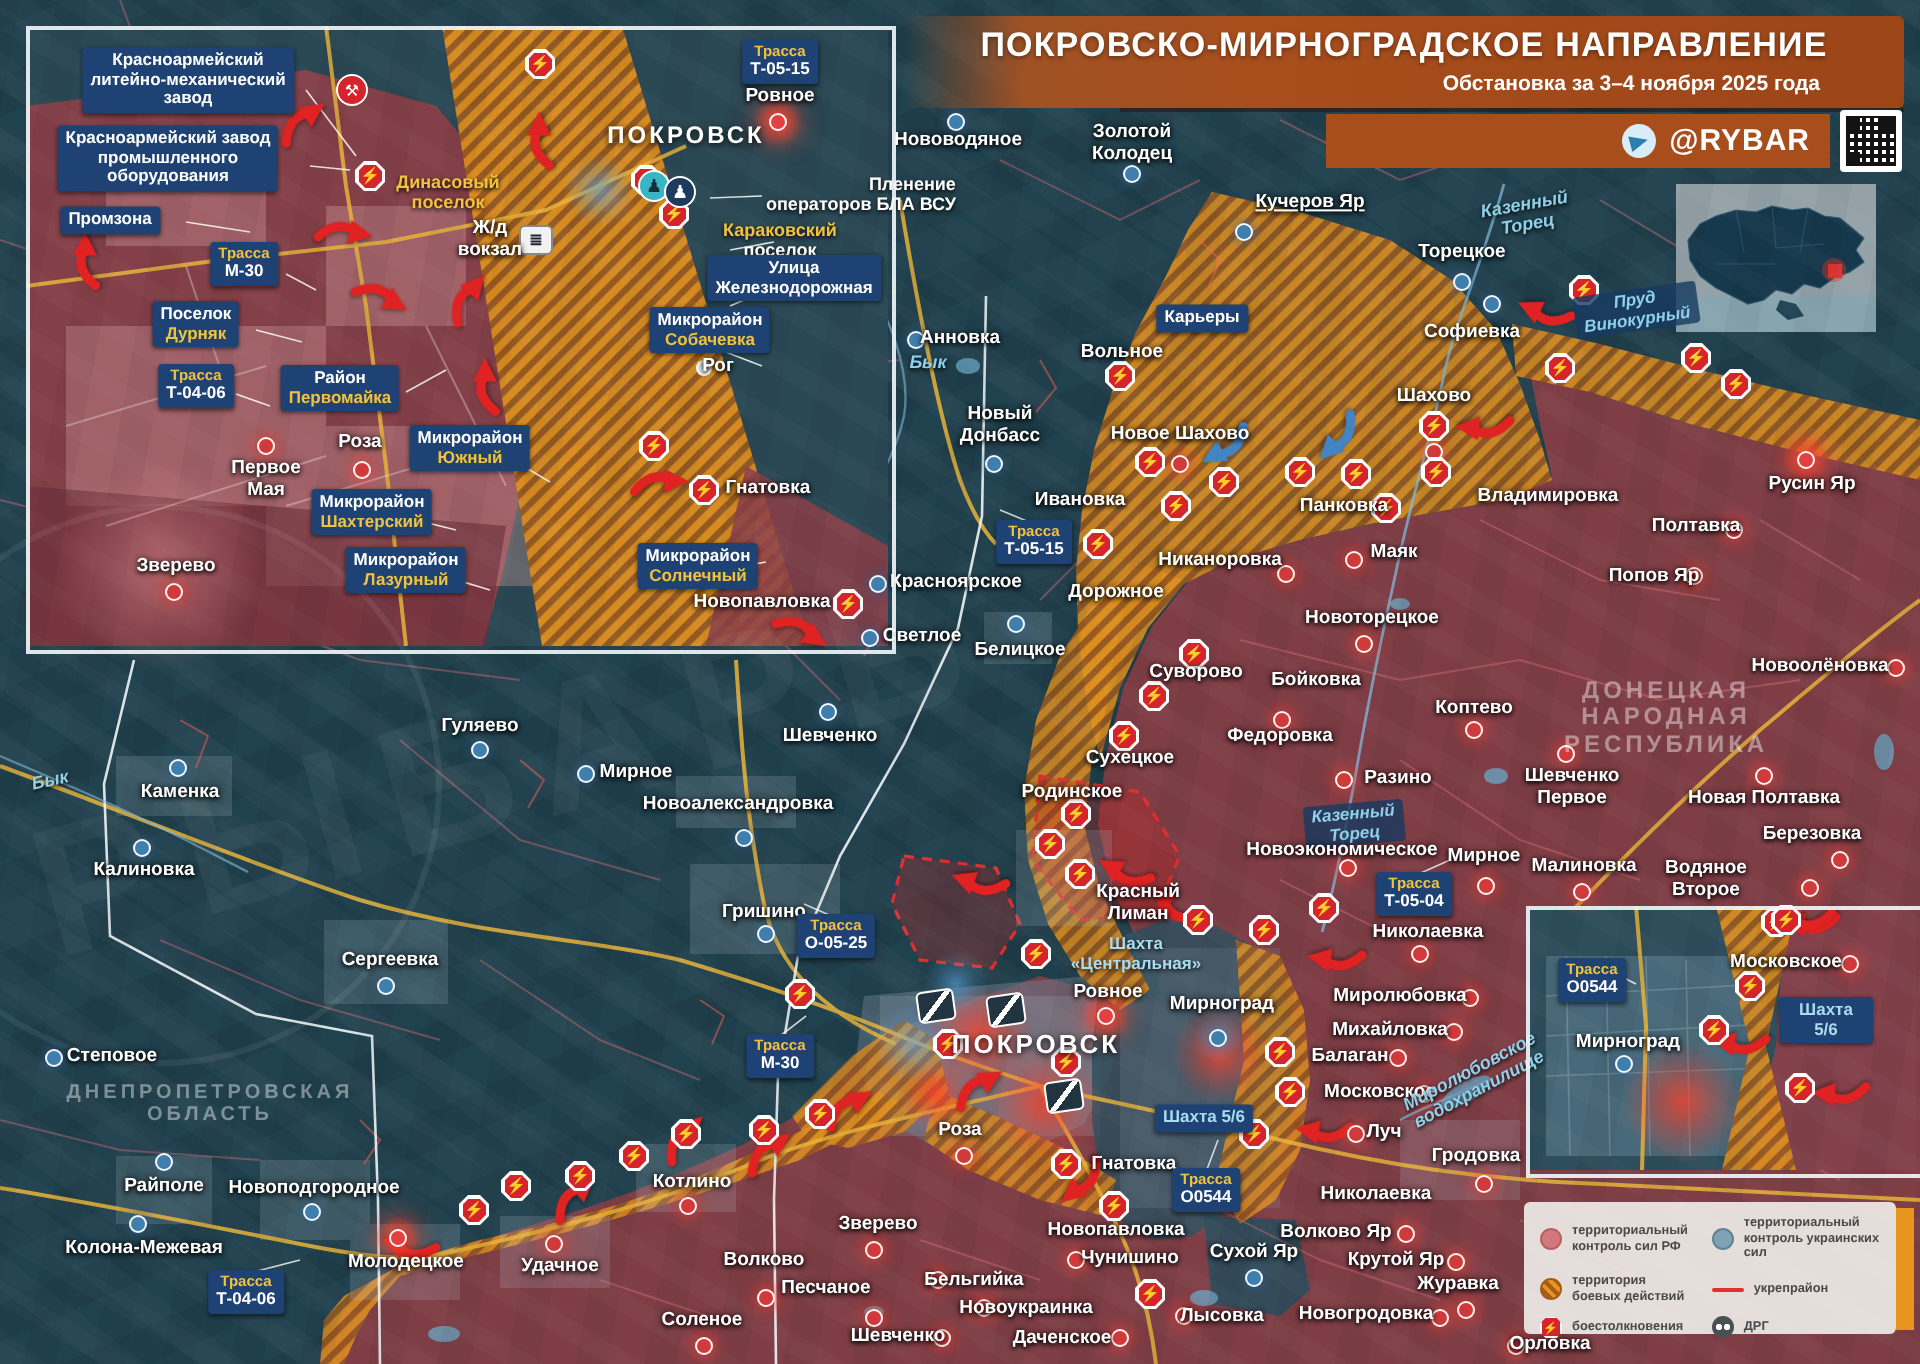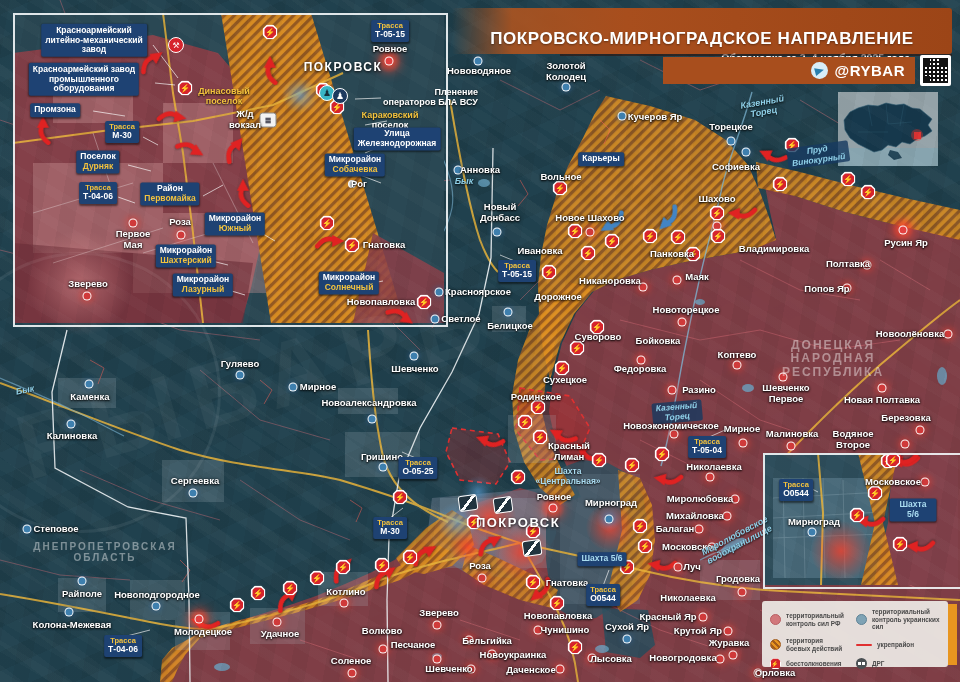--- a/index.html
+++ b/index.html
@@ -53,21 +53,21 @@
   .s-bs{color:#aadcf0;}
   .s-rv{font-size:9px;font-weight:bold;font-style:italic;color:#8fd0e8;text-shadow:0 1px 2px rgba(0,0,0,.9);}
   .s-wt{background:rgba(23,58,96,.8);border-radius:2px;padding:1px 4px;font-size:8.5px;font-weight:bold;font-style:italic;color:#8fd0e8;}
   .s-ar{font-size:11px;font-weight:bold;color:rgba(255,255,255,.42);letter-spacing:2px;text-transform:uppercase;}
   .s-sh{font-size:8.5px;font-weight:bold;color:#aadcf0;text-shadow:0 1px 2px rgba(0,0,0,.9);}
   .s-nt{font-size:9px;font-weight:bold;color:#fff;text-align:right;transform:translate(0,-50%);text-shadow:0 1px 2px rgba(0,0,0,.95);}
   .s-t2{font-size:9px;font-weight:bold;text-shadow:0 1px 2px rgba(0,0,0,.95);}
   .inset-border{position:absolute;border:2px solid rgba(240,244,246,.92);z-index:9;pointer-events:none;}
   .banner{position:absolute;left:452px;top:8px;width:500px;height:46px;z-index:11;border-radius:3px;
     background:linear-gradient(90deg, rgba(176,84,30,0), rgba(176,84,30,.88) 12%, #a84e1d 35%, #9c4517);}
-  .banner .t1{margin-top:21px;text-align:center;font-size:17px;font-weight:bold;color:#fff;letter-spacing:.6px;text-shadow:0 1px 2px rgba(0,0,0,.4);}
+  .banner .t1{margin-top:5px;text-align:center;font-size:17px;font-weight:bold;color:#fff;letter-spacing:.6px;text-shadow:0 1px 2px rgba(0,0,0,.4);}
   .banner .t2{text-align:right;padding-right:42px;font-size:10.5px;font-weight:bold;color:#fff;margin-top:3px;}
   .divider{position:absolute;left:560px;top:54px;width:392px;height:2px;background:rgba(48,14,6,.55);z-index:11;}
   .badge{position:absolute;left:663px;top:57px;width:252px;height:27px;background:#a84e1d;z-index:11;
     display:flex;align-items:center;justify-content:flex-end;gap:7px;padding-right:10px;box-sizing:border-box;}
   .badge .bt{font-size:15px;font-weight:bold;color:#fff;letter-spacing:.5px;}
   .tg{width:17px;height:17px;border-radius:50%;background:#d8edf8;position:relative;}
   .tg::after{content:"";position:absolute;left:4px;top:5px;border-left:9px solid #2a7fae;border-top:4px solid transparent;border-bottom:4px solid transparent;transform:rotate(-15deg);}
   .qr{position:absolute;left:920px;top:55px;width:31px;height:31px;background:#fff;border-radius:2px;z-index:11;padding:3px;box-sizing:border-box;}
   .qr .px{width:100%;height:100%;
     background-image:linear-gradient(#000,#000),linear-gradient(#000,#000),linear-gradient(#000,#000),
@@ -355,21 +355,21 @@
           <span class="txt">ДРГ</span>
         </div>
       </div>
   </div>
   <div class="legend-strip"></div>
 
   <div id="dyn"></div>
 <div class="lbl s-t" style="left: 479px; top: 71px;">Нововодяное</div>
     <div class="lbl s-t" style="left: 566px; top: 72px;">Золотой
 Колодец</div>
-    <div class="lbl s-t" style="left: 655px; top: 117px;">Кучеров Яр</div>
+    <div class="lbl s-t" style="left: 655px; top: 102px; text-decoration: underline;">Кучеров Яр</div>
     <div class="lbl s-t" style="left: 731px; top: 127px;">Торецкое</div>
     <div class="lbl s-t" style="left: 736px; top: 167px;">Софиевка</div>
     <div class="lbl s-rv" style="left: 763px; top: 107px; --rot: -10deg;">Казенный
 Торец</div>
     <div class="lbl s-wt" style="left: 818px; top: 155px; --rot: -8deg;">Пруд
 Винокурный</div>
     <div class="lbl s-t" style="left: 480px; top: 170px;">Анновка</div>
     <div class="lbl s-rv" style="left: 464px; top: 181px;">Бык</div>
     <div class="lbl s-rv" style="left: 25px; top: 390px; --rot: -12deg;">Бык</div>
     <div class="lbl s-t" style="left: 500px; top: 213px;">Новый
@@ -418,21 +418,21 @@
     <div class="lbl s-t" style="left: 714px; top: 467px;">Николаевка</div>
     <div class="lbl s-t" style="left: 700px; top: 499px;">Миролюбовка</div>
     <div class="lbl s-t" style="left: 695px; top: 516px;">Михайловка</div>
     <div class="lbl s-t" style="left: 675px; top: 529px;">Балаган</div>
     <div class="lbl s-t" style="left: 690px; top: 547px;">Московское</div>
     <div class="lbl s-rv" style="left: 737px; top: 540px; --rot: -28deg;">Миролюбовское
 водохранилище</div>
     <div class="lbl s-t" style="left: 692px; top: 567px;">Луч</div>
     <div class="lbl s-t" style="left: 738px; top: 579px;">Гродовка</div>
     <div class="lbl s-t" style="left: 688px; top: 598px;">Николаевка</div>
-    <div class="lbl s-t" style="left: 668px; top: 617px;">Красный Яр</div>
+    <div class="lbl s-t" style="left: 668px; top: 617px;">Волково Яр</div>
     <div class="lbl s-t" style="left: 698px; top: 631px;">Крутой Яр</div>
     <div class="lbl s-t" style="left: 729px; top: 643px;">Журавка</div>
     <div class="lbl s-t" style="left: 627px; top: 627px;">Сухой Яр</div>
     <div class="lbl s-t" style="left: 611px; top: 659px;">Лысовка</div>
     <div class="lbl s-t" style="left: 683px; top: 658px;">Новогродовка</div>
     <div class="lbl s-t" style="left: 775px; top: 673px;">Орловка</div>
     <div class="lbl s-t" style="left: 569px; top: 452px;">Красный
 Лиман</div>
     <div class="lbl s-sh" style="left: 568px; top: 477px;">Шахта
 «Центральная»</div>

